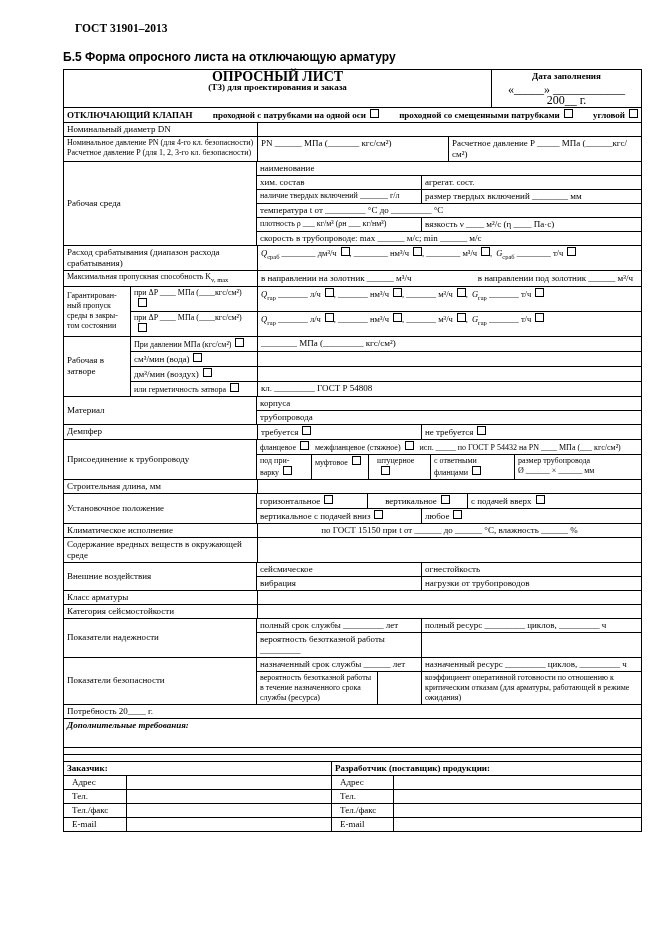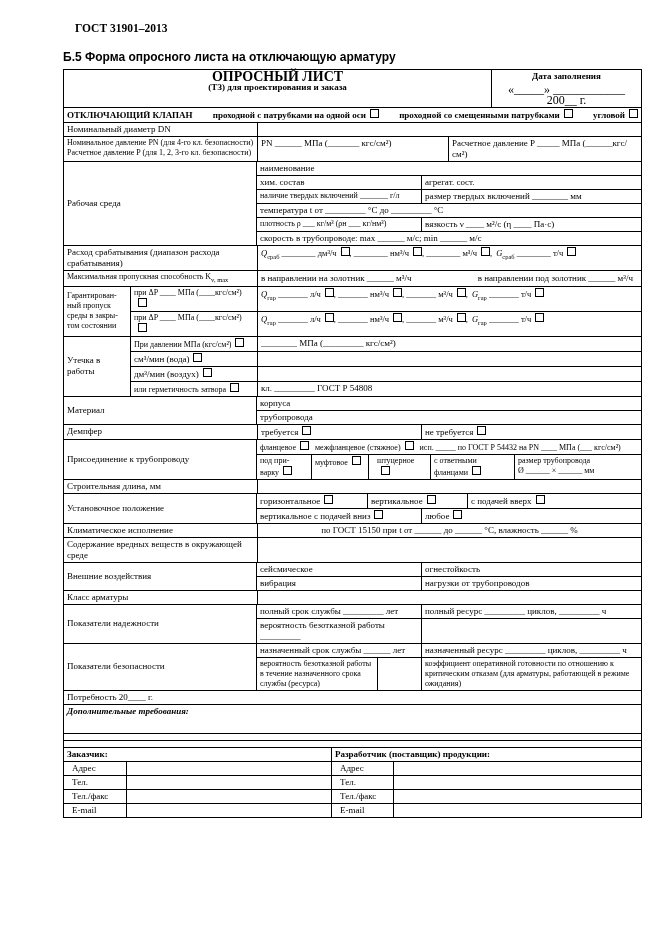--- a/index.html
+++ b/index.html
@@ -19,21 +19,21 @@
   .glab{flex:0 0 193px;border-right:1px solid #000;padding:1px 3px;
         box-sizing:border-box;display:flex;align-items:center;}
   .glab.n{flex:0 0 67px;}
   .gb{flex:1;display:flex;flex-direction:column;}
   .gb>*+*{border-top:1px solid #000;}
   .gb>.r{flex:1;}
   .lab{flex:0 0 193px;}
   .fx{flex:1;}
   .w150{flex:0 0 150px;}.w191{flex:0 0 191px;}.w164{flex:0 0 164px;}
   .w126{flex:0 0 126px;}.w120{flex:0 0 120px;}.w110{flex:0 0 110px;}
-  .w100{flex:0 0 100px;}.w54{flex:0 0 54px;}.w57{flex:0 0 57px;}
+  .w100{flex:0 0 100px;text-align:center;}.w54{flex:0 0 54px;}.w57{flex:0 0 57px;}
   .w62{flex:0 0 62px;padding-left:8px;}.w84{flex:0 0 84px;}.w44{flex:0 0 44px;}
   .w267{flex:0 0 267px;}.w205{flex:0 0 205px;}
   .b{font-weight:bold;}.it{font-style:italic;}.ctr{text-align:center;}
   .s8{font-size:8px;line-height:10px;}.s85{font-size:8.5px;}
   .t1{font-size:14px;}.datev{font-size:12px;margin-top:2px;}
   .cb{display:inline-block;width:7px;height:7px;border:1px solid #000;
       margin-left:4px;vertical-align:0;background:#fff;}
   sub{font-size:6.5px;}
   .sym{font-style:italic;}
   .ml4{margin-left:4px;}
@@ -144,21 +144,21 @@
         <div class="r">
           <div class="c w126 s8"><span>при ΔP ____ МПа (____кгс/см²)</span><span class="cb"></span></div>
           <div class="c fx s85">
             <span class="sym">Q</span><sub>гар</sub><span> _______ л/ч</span><span class="cb"></span><span>,  _______ нм³/ч</span><span class="cb"></span><span>,  _______ м³/ч</span><span class="cb"></span><span>,</span><span class="sym ml4">G</span><sub>гар</sub><span> _______ т/ч</span><span class="cb"></span>
           </div>
         </div>
       </div>
     </div>
 
     <div class="g">
-      <div class="glab n">Утечка в работы</div>
+      <div class="glab n">Рабочая в затворе</div>
       <div class="gb">
         <div class="r">
           <div class="c w126 s8"><span>При давлении МПа (кгс/см²)</span><span class="cb"></span></div>
           <div class="c fx">________ МПа (_________ кгс/см²)</div>
         </div>
         <div class="r">
           <div class="c w126"><span>см³/мин (вода)</span><span class="cb"></span></div>
           <div class="c fx"></div>
         </div>
         <div class="r">
@@ -255,20 +255,24 @@
           <div class="c fx">нагрузки от трубопроводов</div>
         </div>
       </div>
     </div>
 
     <div class="r">
       <div class="c lab">Класс  арматуры</div>
       <div class="c fx"></div>
     </div>
 
+    <div class="r">
+      <div class="c lab">Категория сейсмостойкости</div>
+      <div class="c fx"></div>
+    </div>
 
     <div class="g">
       <div class="glab">Показатели надежности</div>
       <div class="gb">
         <div class="r">
           <div class="c w164">полный срок службы _________ лет</div>
           <div class="c fx">полный ресурс _________ циклов,  _________ ч</div>
         </div>
         <div class="r">
           <div class="c w164">вероятность безотказной работы _________</div>

